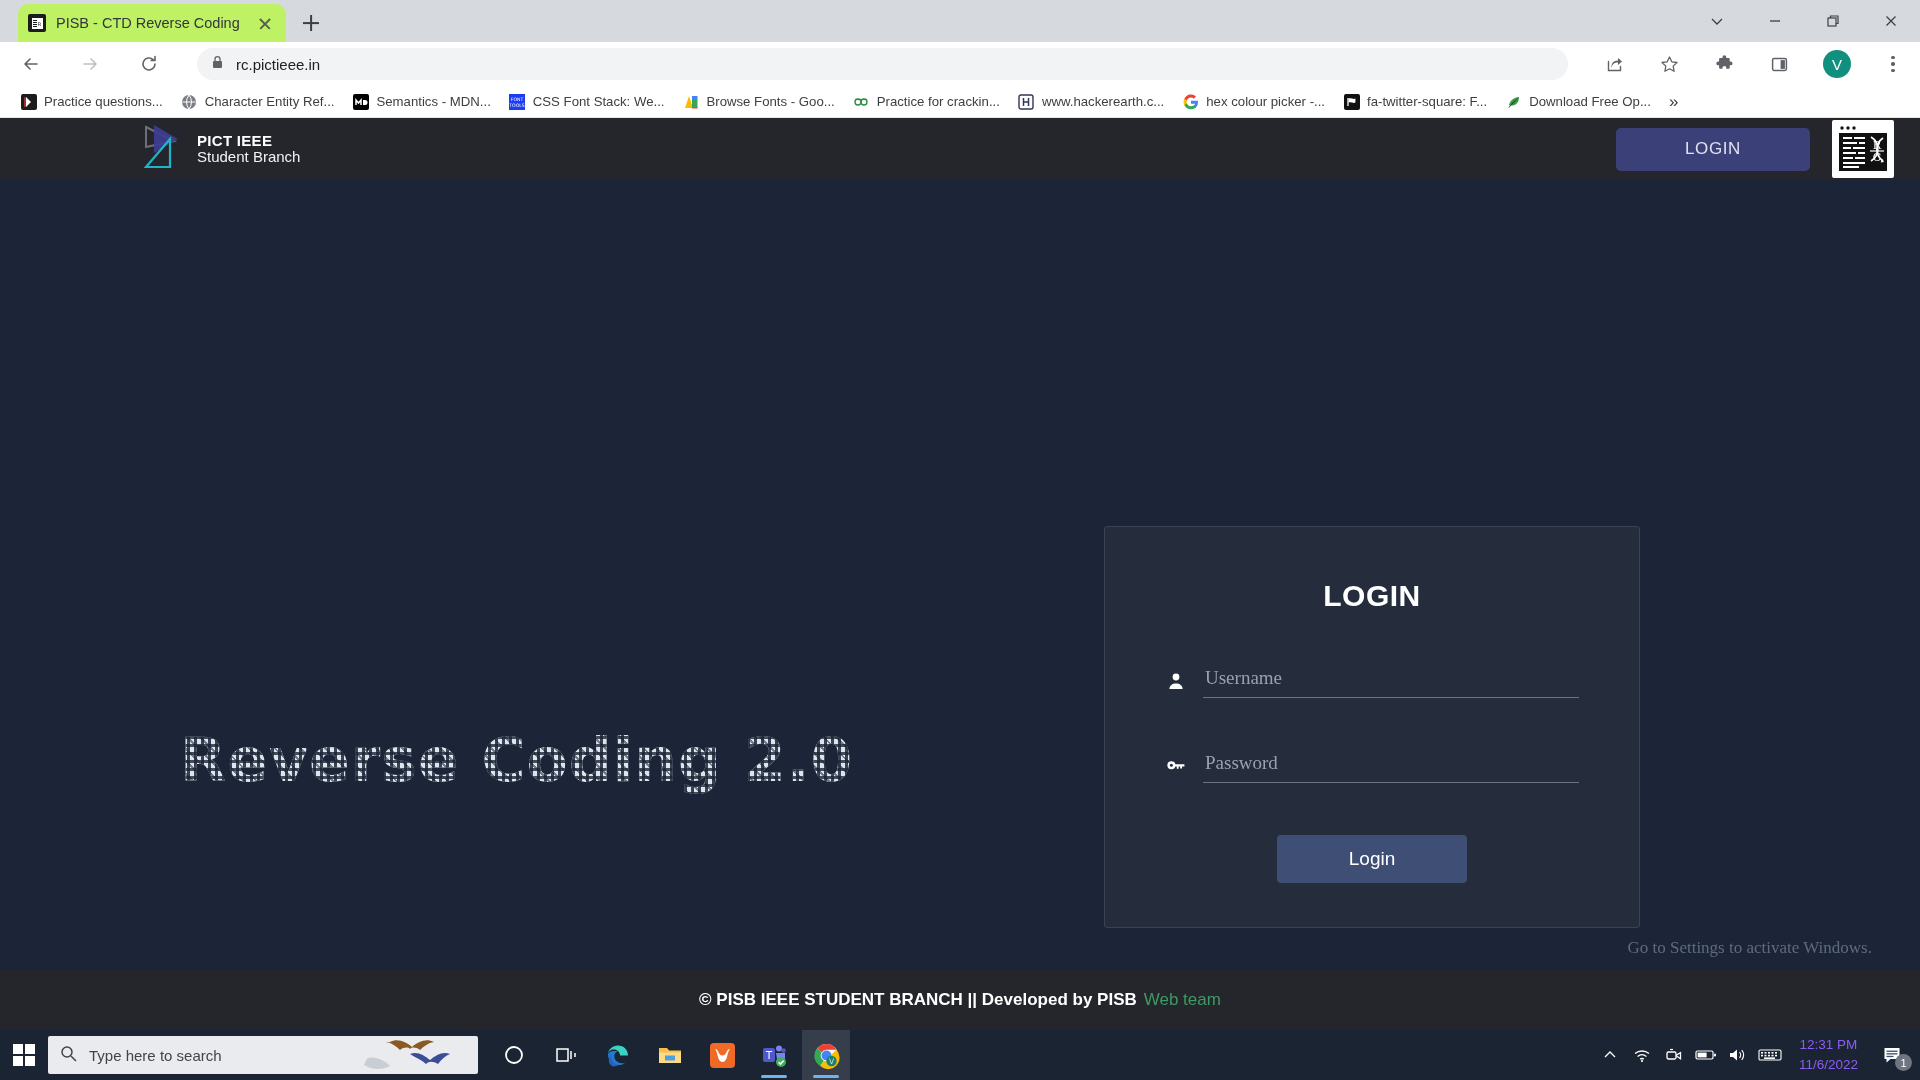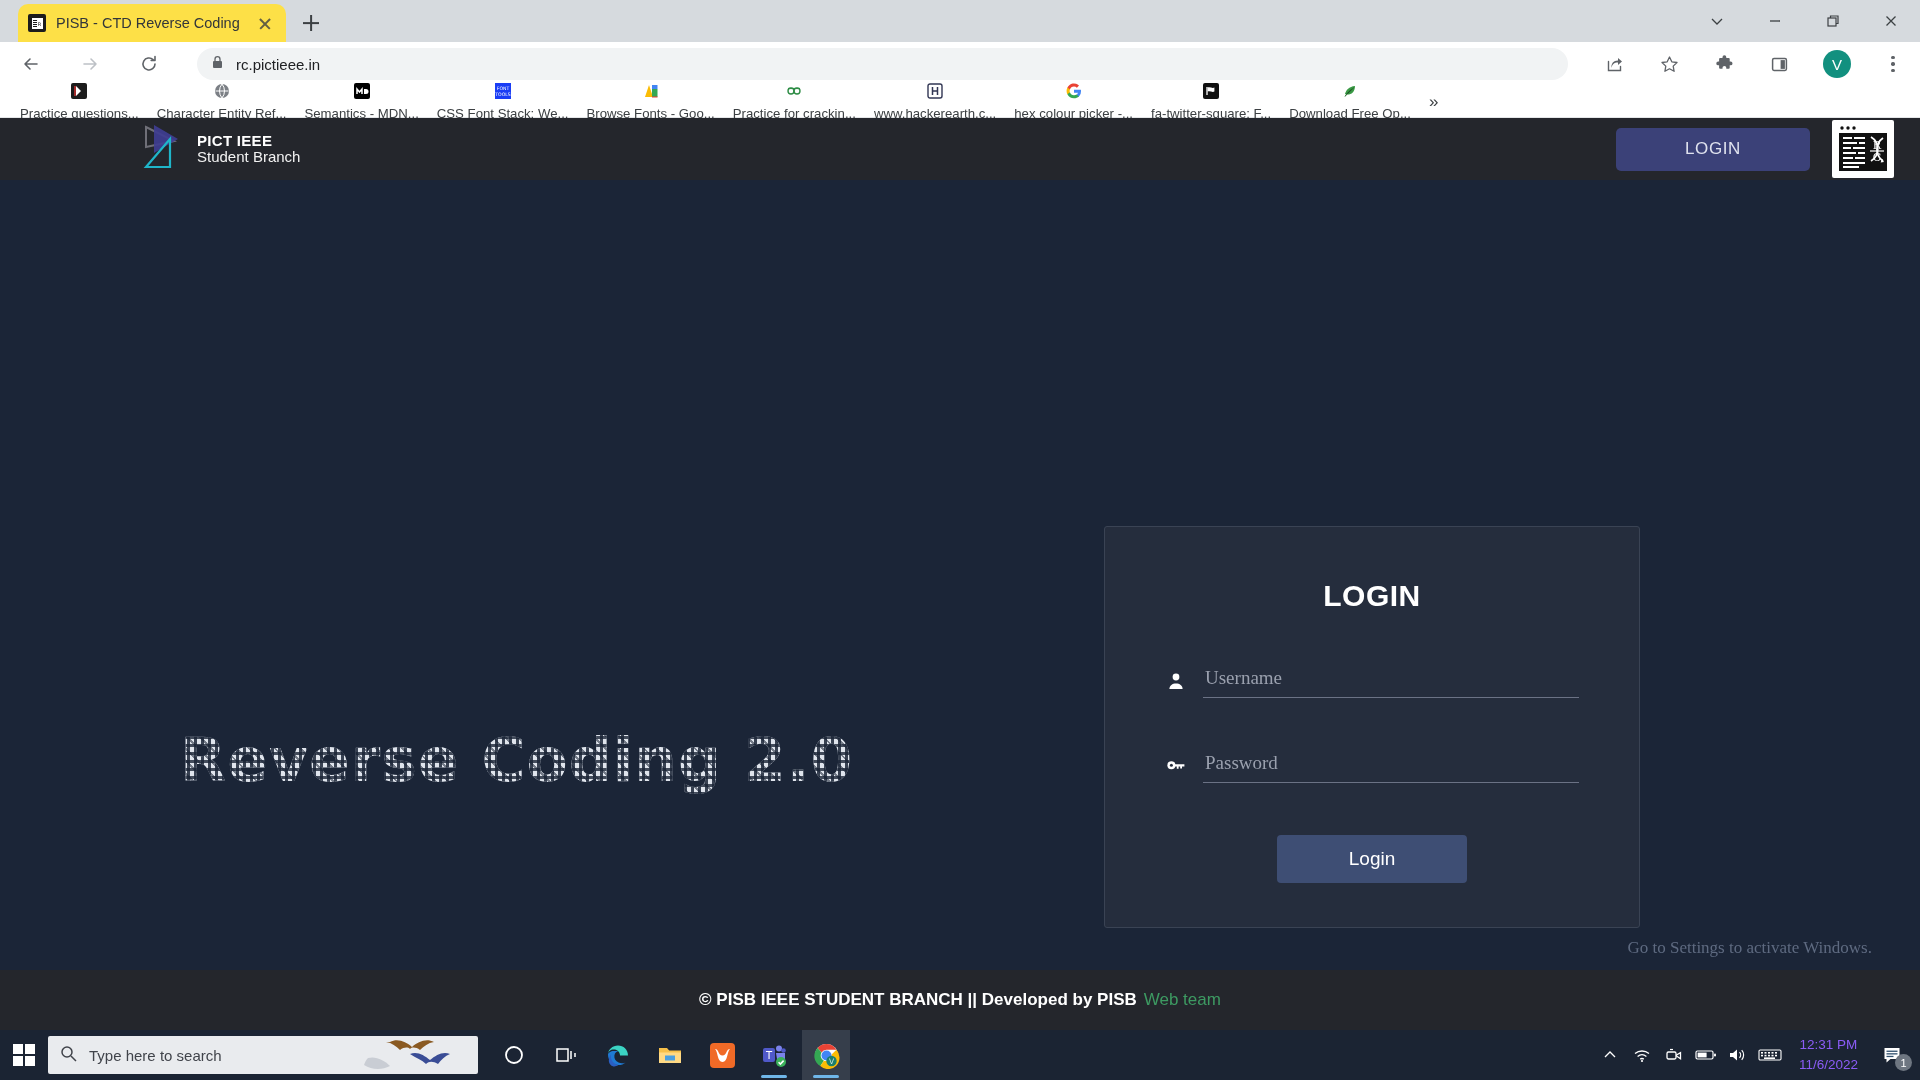--- a/index.html
+++ b/index.html
@@ -12,21 +12,21 @@
 
   
   .browser { width: 1920px; height: 1030px; display: flex; flex-direction: column; }
 
   .titlebar {
     height: 42px; background: #d6dade;
     display: flex; align-items: flex-end; position: relative; flex: 0 0 42px;
   }
   .tab {
     margin-left: 18px; width: 268px; height: 38px;
-    background: #fde047; border-radius: 10px 10px 0 0;
+    background: #bef264; border-radius: 10px 10px 0 0;
     display: flex; align-items: center; padding: 0 10px; gap: 10px;
   }
   .tab-favicon {
     width: 18px; height: 18px; background: #1c1c1c; border-radius: 2px;
     display: flex; align-items: center; justify-content: center; flex: 0 0 18px;
   }
   .tab-title {
     font-size: 14.5px; color: #32363a; white-space: nowrap;
     overflow: hidden; text-overflow: ellipsis; flex: 1;
   }
@@ -64,21 +64,21 @@
     justify-content: center; margin: 0 6px;
   }
   .kebab { width: 30px; height: 34px; display: flex; flex-direction: column;
     align-items: center; justify-content: center; gap: 3px; }
   .kebab i { width: 3.4px; height: 3.4px; border-radius: 50%; background: #5f6368; display: block; }
 
   .bookmarks {
     height: 32px; background: #fff; display: flex; align-items: center;
     padding: 0 12px; gap: 2px; flex: 0 0 32px; border-bottom: 1px solid #e4e6e8;
   }
-  .bm { display: flex; align-items: center; gap: 7px; padding: 3px 8px; border-radius: 4px; max-width: 175px; flex-direction: column; }
+  .bm { display: flex; align-items: center; gap: 7px; padding: 3px 8px; border-radius: 4px; max-width: 175px; }
   .bm-label { font-size: 13.2px; color: #3c4043; white-space: nowrap; overflow: hidden; text-overflow: ellipsis; }
   .bm-ico { width: 17px; height: 17px; flex: 0 0 17px; display: flex; align-items: center; justify-content: center; font-size: 11px; }
   .bm-overflow { font-size: 17px; color: #3c4043; padding: 0 8px; }
 
   
   .page { flex: 1; background: #1b2537; position: relative; overflow: hidden; }
 
   .site-header {
     height: 62px; background: #24262c; display: flex; align-items: center;
     padding: 0 26px 0 140px; justify-content: space-between;

